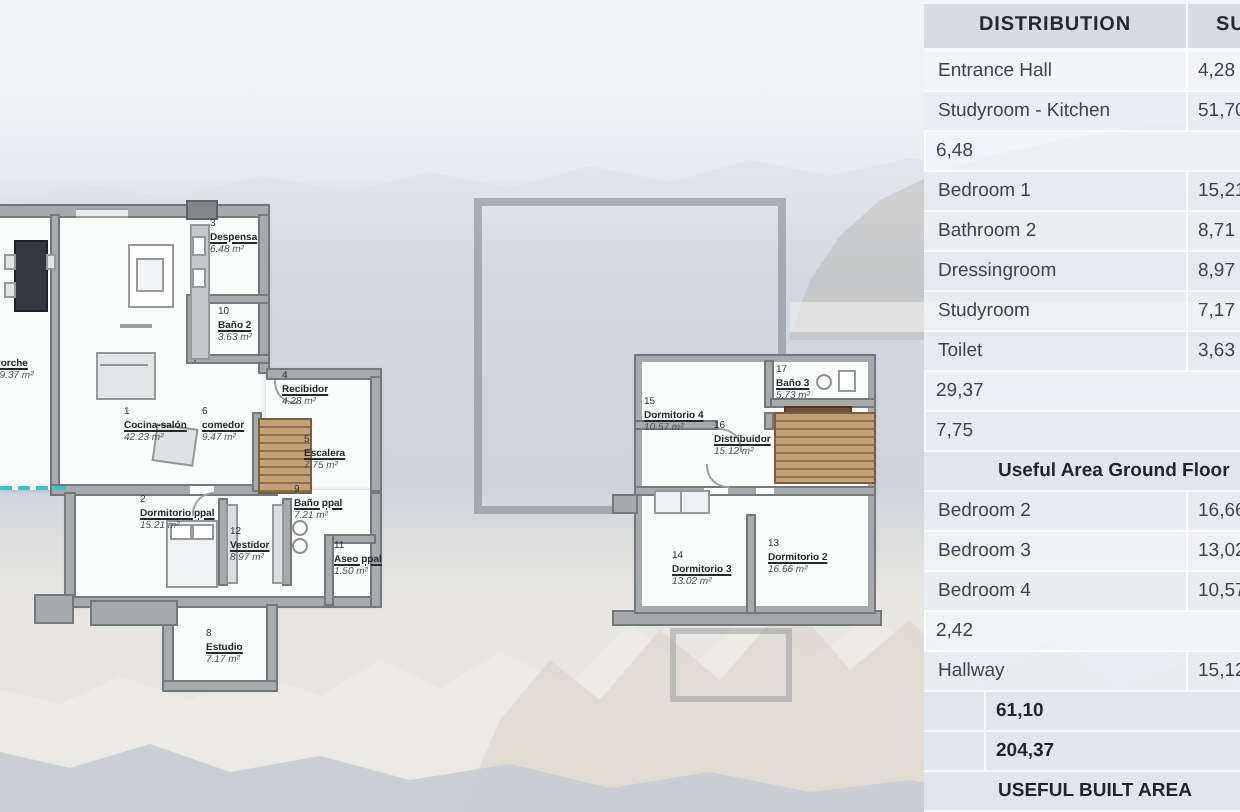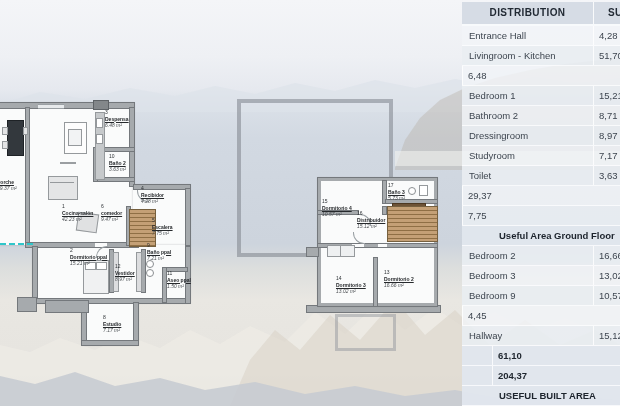--- a/index.html
+++ b/index.html
@@ -243,21 +243,21 @@
   <div class="dist-table">
     <div class="thead">
       <div class="th1">DISTRIBUTION</div>
       <div class="th2">SURFACE</div>
     </div>
     <div class="trow">
         <div class="tl">Entrance Hall</div>
         <div class="tv">4,28</div>
       </div>
     <div class="trow">
-        <div class="tl">Livingroom - Kitchen</div>
+        <div class="tl">Studyroom - Kitchen</div>
         <div class="tv">51,70</div>
       </div>
     <div class="trow">
         <div class="tv">6,48</div>
       </div>
     <div class="trow">
         <div class="tl">Bedroom 1</div>
         <div class="tv">15,21</div>
       </div>
     <div class="trow">
@@ -288,25 +288,25 @@
       </div>
     <div class="trow">
         <div class="tl">Bedroom 2</div>
         <div class="tv">16,66</div>
       </div>
     <div class="trow">
         <div class="tl">Bedroom 3</div>
         <div class="tv">13,02</div>
       </div>
     <div class="trow">
-        <div class="tl">Bedroom 9</div>
+        <div class="tl">Bedroom 4</div>
         <div class="tv">10,57</div>
       </div>
     <div class="trow">
-        <div class="tv">4,45</div>
+        <div class="tv">2,42</div>
       </div>
     <div class="trow">
         <div class="tl">Hallway</div>
         <div class="tv">15,12</div>
       </div>
     <div class="trow emph">
         <div class="tv">61,10</div>
       </div>
     <div class="trow emph">
         <div class="tv">204,37</div>

